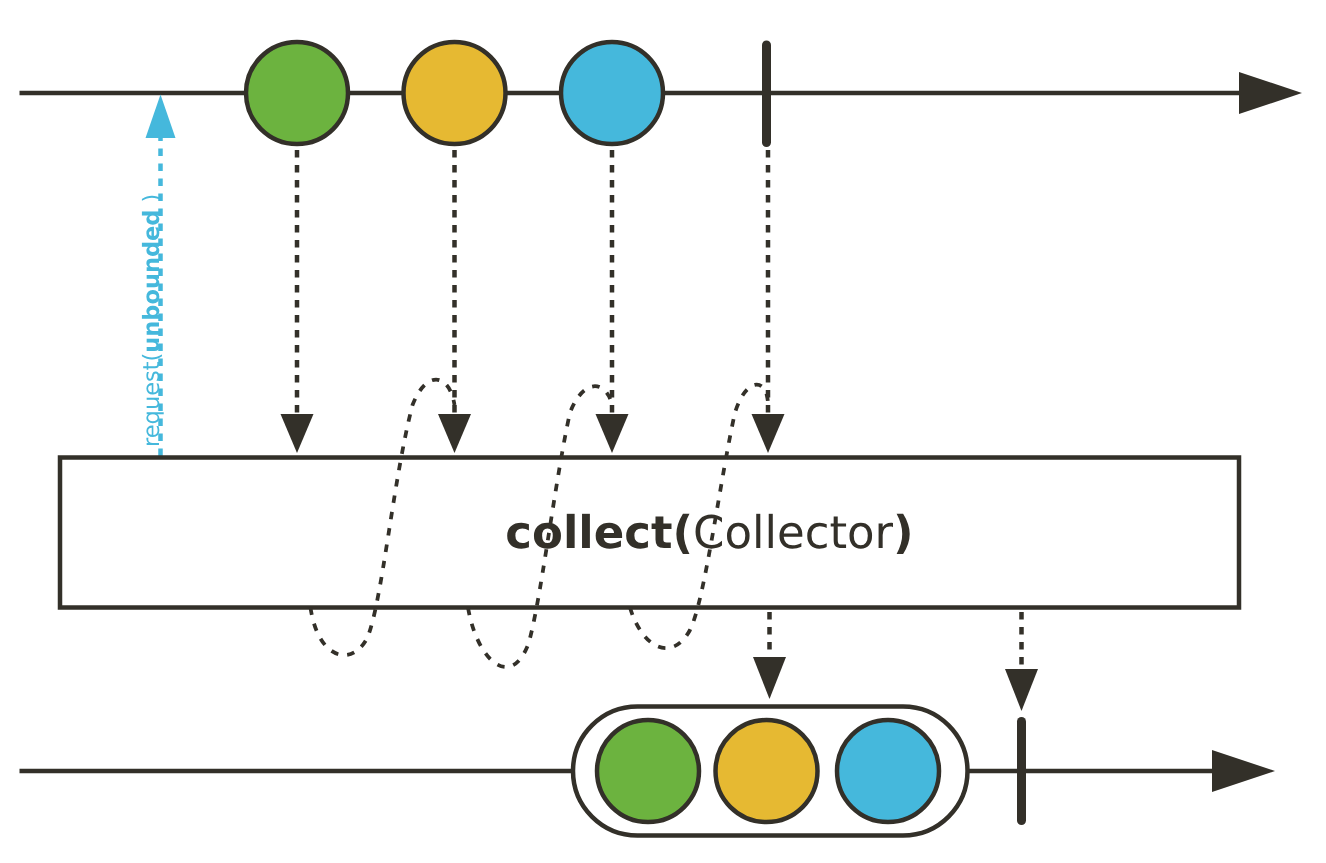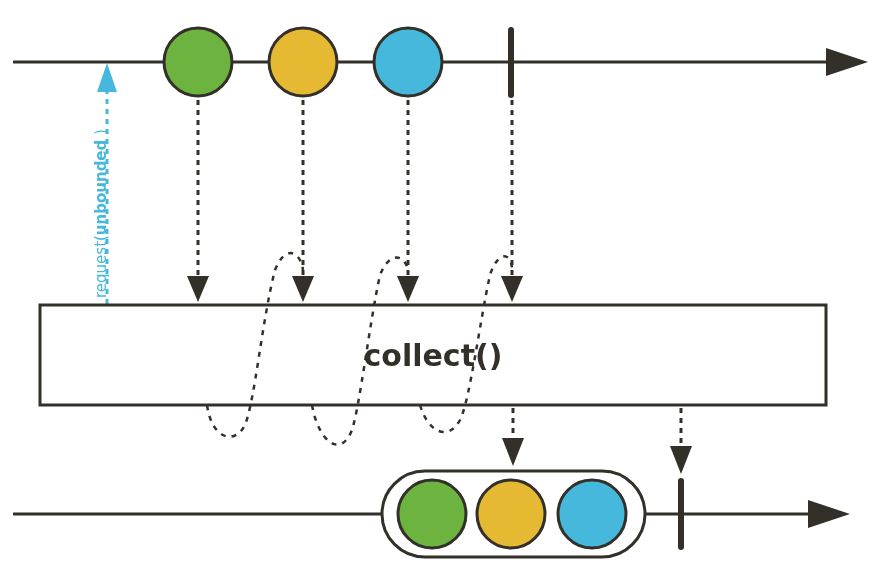--- a/index.html
+++ b/index.html
@@ -1,20 +1,20 @@
 <!DOCTYPE html>
 <html><head>
 <meta charset="utf-8">
 <style>
   html, body { margin: 0; padding: 0; background: #ffffff; }
   body { width: 884px; height: 575px; overflow: hidden; position: relative; }
   svg { position: absolute; left: 0; top: 0; }
   .op-label { position: absolute; left: 40px; top: 305px; width: 786px; height: 100px;
     display: flex; align-items: center; justify-content: center;
-    font-family: "DejaVu Sans", sans-serif; font-size: 30px; color: #333029; }
+    font-family: "DejaVu Sans", sans-serif; font-size: 30px; color: #333029; padding-left: 40px; }
   .op-label .bold { font-weight: bold; }
   .req-label { position: absolute; left: 92px; top: 298px; transform-origin: 0 0; transform: rotate(-90deg);
     font-family: "DejaVu Sans", sans-serif; font-size: 15px; color: #45b8dc; white-space: nowrap; }
   .req-label .bold { font-weight: bold; }
 </style>
 </head>
 <body>
 
 <svg width="884" height="575" viewBox="0 0 884 575">
   <defs>
@@ -67,18 +67,19 @@
       <circle cx="432" cy="514" r="34" fill="#6cb33f" stroke="#333029" stroke-width="3"></circle>
       <circle cx="511" cy="514" r="34" fill="#e6b932" stroke="#333029" stroke-width="3"></circle>
       <circle cx="592" cy="514" r="34" fill="#45b8dc" stroke="#333029" stroke-width="3"></circle>
     </g>
 
   <line x1="681" y1="481" x2="681" y2="547" stroke="#333029" stroke-width="6" stroke-linecap="round"></line>
 </svg>
 
 <div class="op-label">
   <span class="bold">collect(</span>
+    <span>Collector</span>
     <span class="bold"> )</span>
 </div>
 
 <div class="req-label">
   <span>request(</span><span class="bold">unbounded</span><span> )</span>
 </div>
 
 </body></html>

